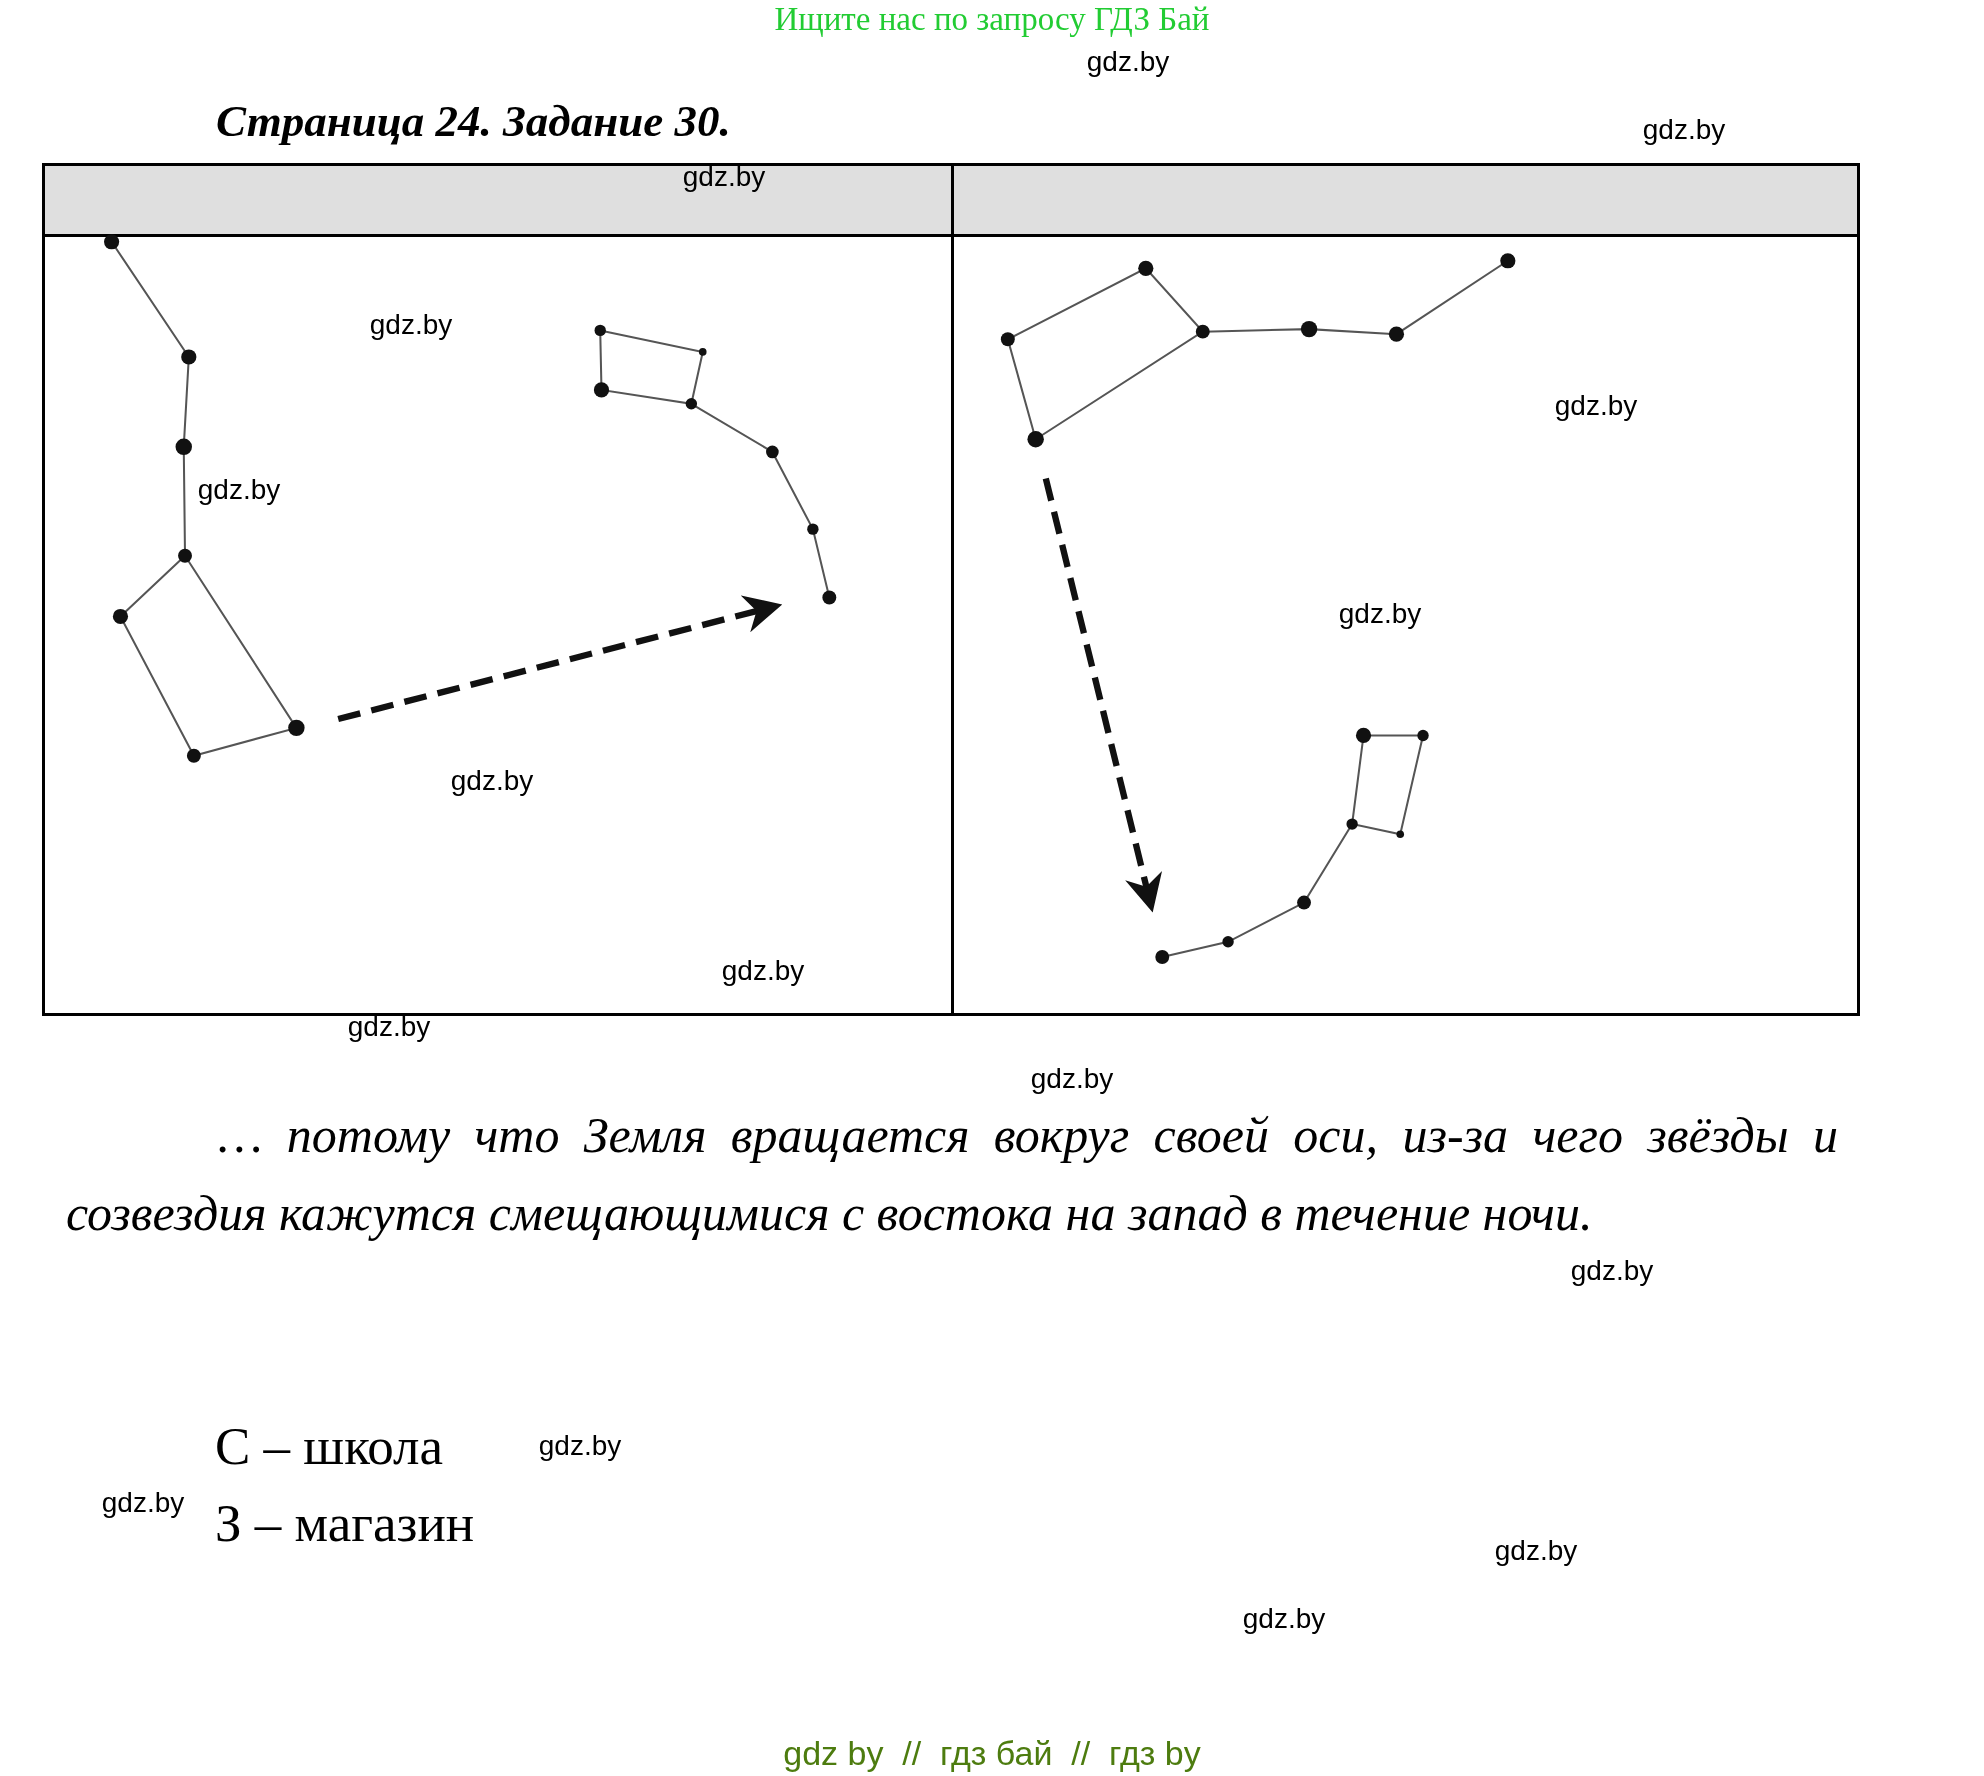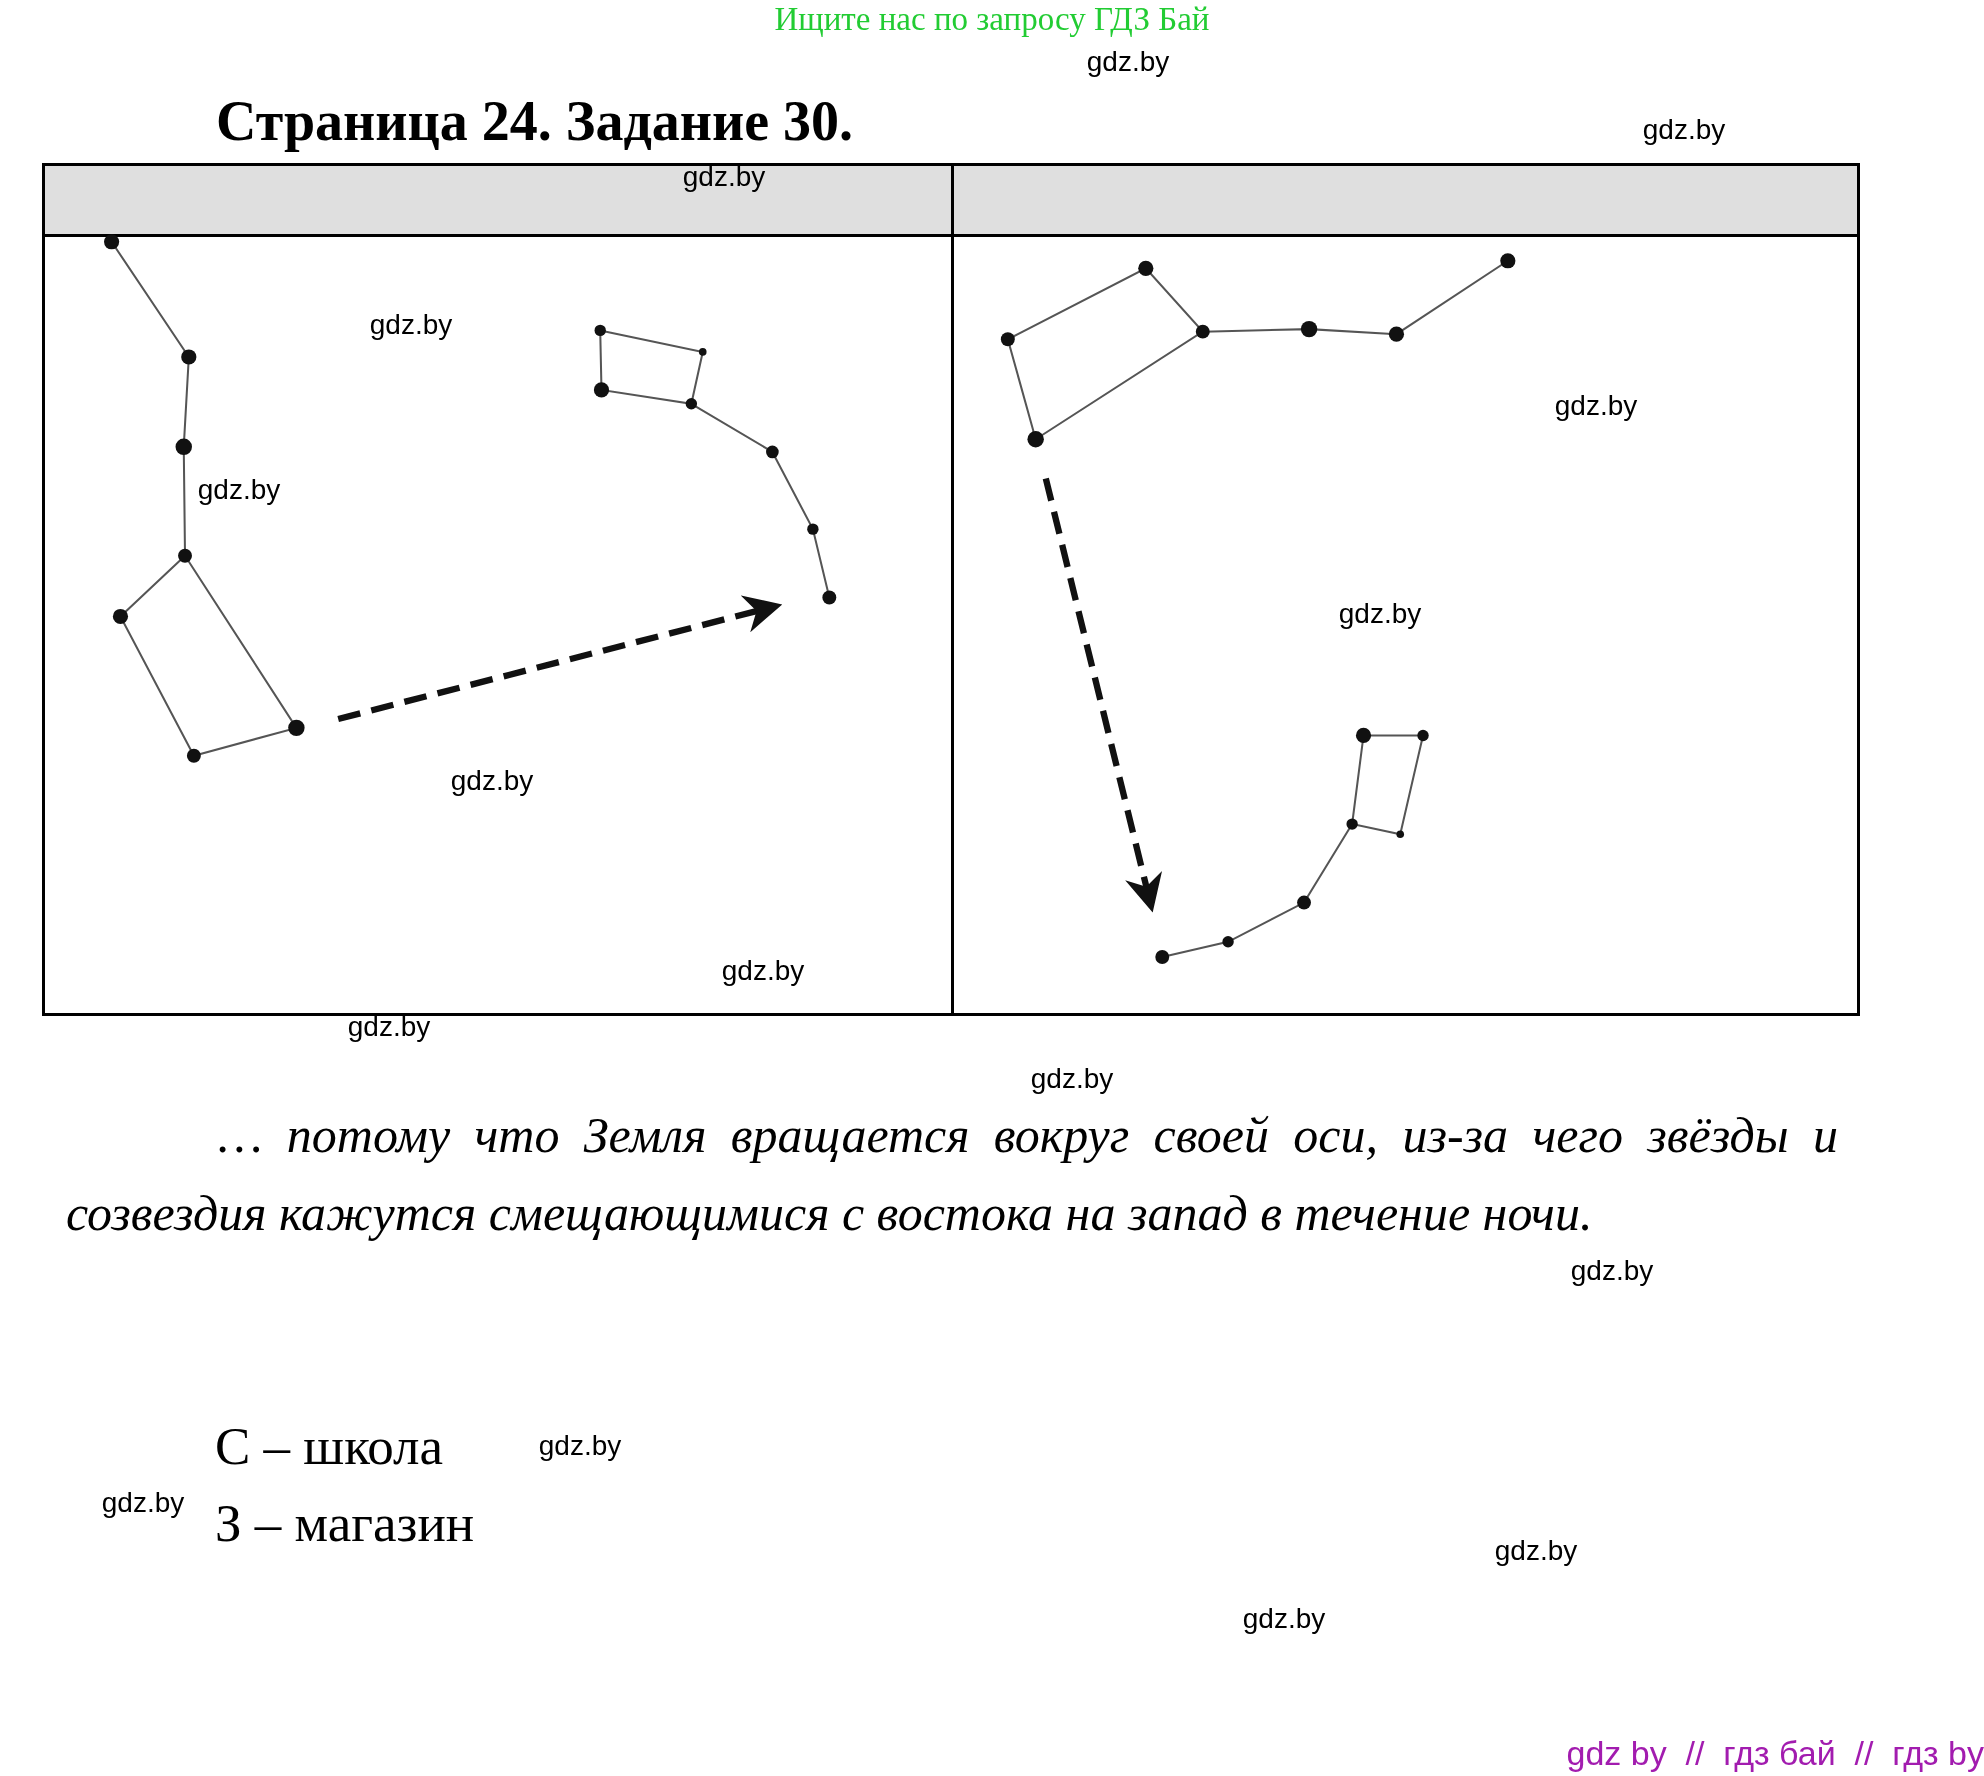--- a/index.html
+++ b/index.html
@@ -1,21 +1,21 @@
 <!DOCTYPE html>
 <html><head>
 <meta charset="utf-8">
 <style>
   html, body { margin: 0; padding: 0; background: #ffffff; }
   body { width: 1984px; height: 1776px; position: relative; overflow: hidden;
          font-family: "Liberation Serif", serif; color: #000; }
   .abs { position: absolute; }
   .promo { left: 0; width: 1984px; top: 0; text-align: center;
            font-family: Liberation Serif, serif; font-size: 33px; line-height: 38px; }
-  .title { left: 216px; top: 88px; font-size: 56px; font-weight: bold; line-height: 66px; white-space: nowrap; }
+  .title { left: 216px; top: 88px; font-size: 45px; font-weight: bold; line-height: 66px; white-space: nowrap; font-style: italic; }
   .wm { font-family: "Liberation Sans", sans-serif; font-size: 28px; line-height: 32px; color: #000000; white-space: nowrap; transform: translate(-50%, -50%); }
   .table { left: 42px; top: 163px; width: 1818px; height: 853px; border: 3px solid #000; box-sizing: border-box; }
   .thead { position: absolute; left: 0; top: 0; right: 0; height: 68px; background: #dfdfdf; border-bottom: 3px solid #000; }
   .divider { position: absolute; left: 906px; top: 0; bottom: 0; width: 3px; background: #000; }
   .diagram { position: absolute; left: 0; top: 0; }
   .para { left: 66px; width: 1772px; top: 1096px; font-size: 50px; line-height: 78px; text-align: justify; text-align-last: left; font-style: italic; }
   .para .indent { display: inline-block; width: 152px; }
   .legend { left: 215px; top: 1408px; font-size: 53px; line-height: 77px; }
   .legend div { white-space: nowrap; }
   .footer { left: 0; width: 1984px; top: 1733px; text-align: center; font-family: "Liberation Sans", sans-serif;
@@ -118,13 +118,13 @@
     <div class="abs wm" style="left: 1596px; top: 406px;">gdz.by</div>
     <div class="abs wm" style="left: 1380px; top: 614px;">gdz.by</div>
     <div class="abs wm" style="left: 1072px; top: 1079px;">gdz.by</div>
     <div class="abs wm" style="left: 1612px; top: 1271px;">gdz.by</div>
     <div class="abs wm" style="left: 580px; top: 1446px;">gdz.by</div>
     <div class="abs wm" style="left: 143px; top: 1503px;">gdz.by</div>
     <div class="abs wm" style="left: 1536px; top: 1551px;">gdz.by</div>
     <div class="abs wm" style="left: 1284px; top: 1619px;">gdz.by</div>
   </div>
 
-<div class="abs footer" style="color:#a21caf;text-align:right;">gdz by  //  гдз бай  //  гдз by</div>
+<div class="abs footer" style="color:#4d7c0f;">gdz by  //  гдз бай  //  гдз by</div>
 
 </body></html>

